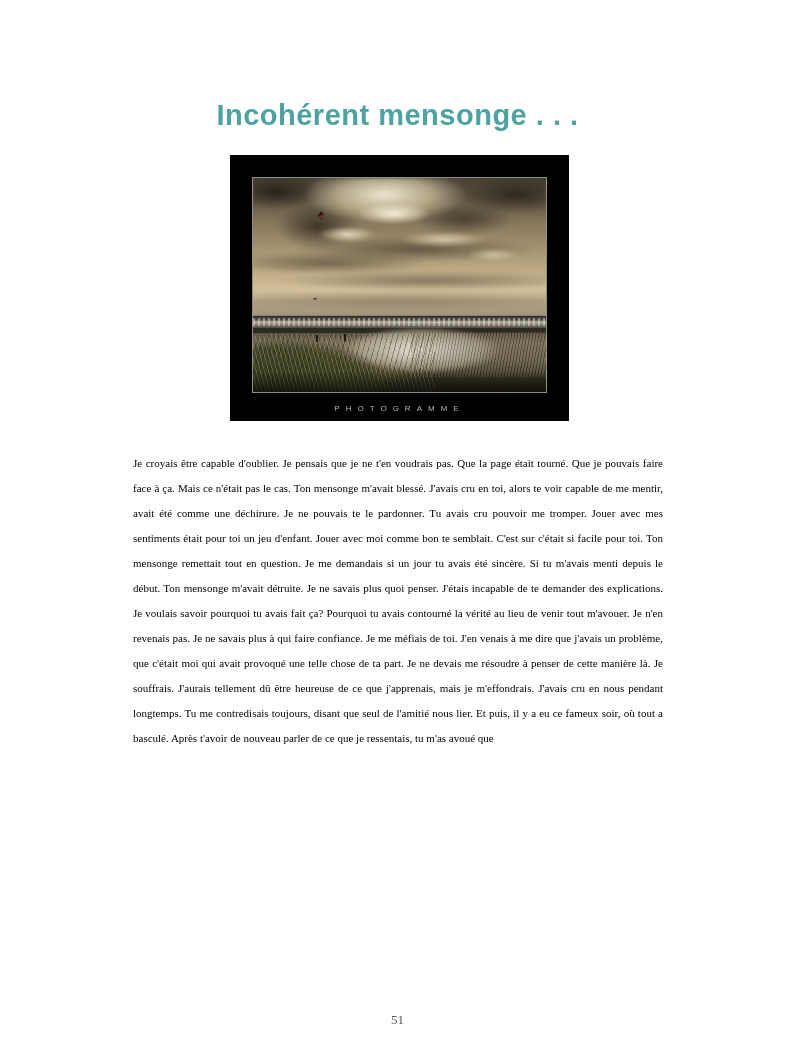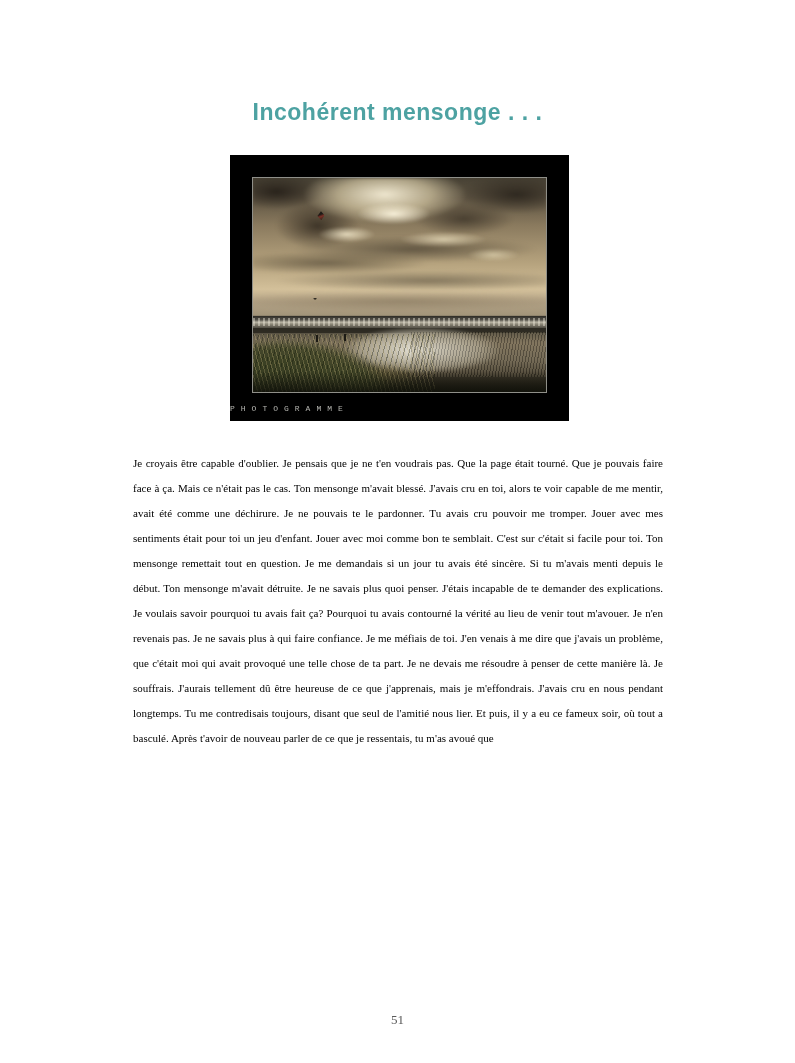--- a/index.html
+++ b/index.html
@@ -4,21 +4,21 @@
 <style>
   html,body{margin:0;padding:0;}
   body{
     width:795px;height:1063px;background:#ffffff;position:relative;
     font-family:"Liberation Serif",serif;overflow:hidden;
   }
   .page-title{
     position:absolute;top:99px;left:0;width:100%;
     text-align:center;margin:0;
     font-family:"Liberation Sans",sans-serif;
-    font-weight:bold;font-size:23px;letter-spacing:.5px;
+    font-weight:bold;font-size:29px;letter-spacing:.5px;
     color:#4da2a2;
   }
   
   .photo-frame{
     position:absolute;left:230px;top:155px;width:339px;height:266px;
     background:#000000;
   }
   .photo{
     position:absolute;left:22px;top:22px;width:293px;height:214px;
     border:1px solid #8f8f89;overflow:hidden;
@@ -94,22 +94,22 @@
     left:22%;top:15.5%;width:7px;height:9px;
     background:linear-gradient(160deg,#1e1a16 40%,#7a3026 60%,#262019 100%);
     clip-path:polygon(50% 0,100% 45%,55% 100%,0 55%);filter:blur(.3px);
   }
   .bird{left:20.5%;top:56%;width:4px;height:2px;background:#2a261e;
     clip-path:polygon(0 40%,50% 0,100% 40%,50% 100%);}
   .figure{width:2px;height:7px;background:#1c1a14;filter:blur(.2px);}
   .figure-1{left:21.5%;top:73.5%;}
   .figure-2{left:31%;top:73%;}
   .photo-caption{
-    position:absolute;left:0;right:0;bottom:8px;text-align:left;
-    font-family:Liberation Mono, monospace;font-size:8px;
+    position:absolute;left:0;right:0;bottom:8px;text-align:center;
+    font-family:Liberation Sans, sans-serif;font-size:8px;
     letter-spacing:6px;color:#b5b5b0;text-transform:uppercase;
   }
   
   .article-text{
     position:absolute;left:133px;top:451px;width:530px;margin:0;
     font-family:Liberation Serif, serif;font-size:11px;line-height:25px;
     text-align:justify;color:#000000;
   }
   .page-number{
     position:absolute;top:1012px;left:0;width:100%;text-align:center;

